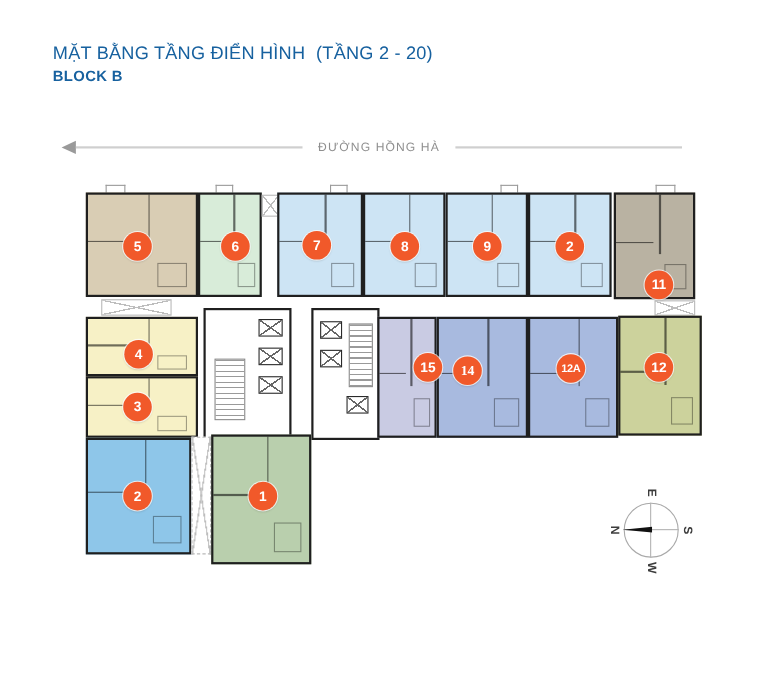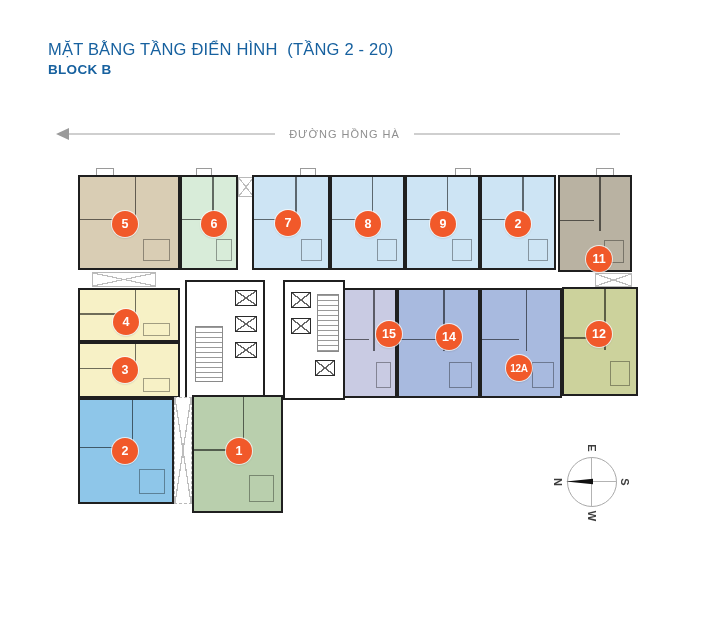--- a/index.html
+++ b/index.html
@@ -35,21 +35,21 @@
         background-image:
           linear-gradient(to top right, transparent calc(50% - .6px), #bdbdbd calc(50% - .6px), #bdbdbd calc(50% + .6px), transparent calc(50% + .6px)),
           linear-gradient(to bottom right, transparent calc(50% - .6px), #bdbdbd calc(50% - .6px), #bdbdbd calc(50% + .6px), transparent calc(50% + .6px));}
   .xbox.dashed{border-style:dashed;background-color:#fff;}
   .balcony{position:absolute;height:8px;border:1px solid #9a9a9a;border-bottom:none;background:#fff;box-sizing:border-box;}
 
   
   .badge{position:absolute;width:26px;height:26px;border-radius:50%;background:#f1592a;
          color:#fff;font-weight:bold;font-size:12.5px;display:flex;align-items:center;justify-content:center;
          box-shadow:0 0 0 1px rgba(255,255,255,.75), 0 1px 2px rgba(0,0,0,.25);z-index:5;}
-  .badge.small{font-size:10px;letter-spacing:-.3px;margin-top:33px;}
+  .badge.small{font-size:10px;letter-spacing:-.3px;}
 
   
   .compass-circle{position:absolute;left:567px;top:457px;width:50px;height:50px;border:1.5px solid #a9a9a9;
                   border-radius:50%;box-sizing:border-box;}
   .compass-vline{position:absolute;left:591px;top:457px;width:1px;height:50px;background:#b3b3b3;}
   .compass-hline{position:absolute;left:567px;top:481px;width:50px;height:1px;background:#b3b3b3;}
   .compass-needle{position:absolute;left:566px;top:478px;width:27px;height:7px;background:#111;
                   clip-path:polygon(0 50%, 100% 12%, 100% 88%);}
   .compass-letter{position:absolute;width:14px;height:14px;display:flex;align-items:center;justify-content:center;
                   font-size:11px;font-weight:600;color:#3c3c3c;transform:rotate(90deg);}
@@ -148,21 +148,21 @@
   <div class="badge" style="left:112px;top:211px;">5</div>
   <div class="badge" style="left:201px;top:211px;">6</div>
   <div class="badge" style="left:275px;top:210px;">7</div>
   <div class="badge" style="left:355px;top:211px;">8</div>
   <div class="badge" style="left:430px;top:211px;">9</div>
   <div class="badge" style="left:505px;top:211px;">2</div>
   <div class="badge" style="left:586px;top:211px;margin-top:35px;">11</div>
   <div class="badge" style="left:113px;top:309px;">4</div>
   <div class="badge" style="left:112px;top:357px;">3</div>
   <div class="badge" style="left:376px;top:321px;">15</div>
-  <div class="badge" style="left:436px;top:324px;">14</div>
+  <div class="badge" style="left:412px;top:324px;font-family:Liberation Serif, serif;">14</div>
   <div class="badge small" style="left:506px;top:322px;">12A</div>
   <div class="badge" style="left:586px;top:321px;text-align:center;">12</div>
   <div class="badge" style="left:112px;top:438px;">2</div>
   <div class="badge" style="left:226px;top:438px;">1</div>
 
   <div class="compass-circle"></div>
   <div class="compass-vline"></div>
   <div class="compass-hline"></div>
   <div class="compass-needle"></div>
   <div class="compass-letter" style="left:585px;top:441px;">E</div>

